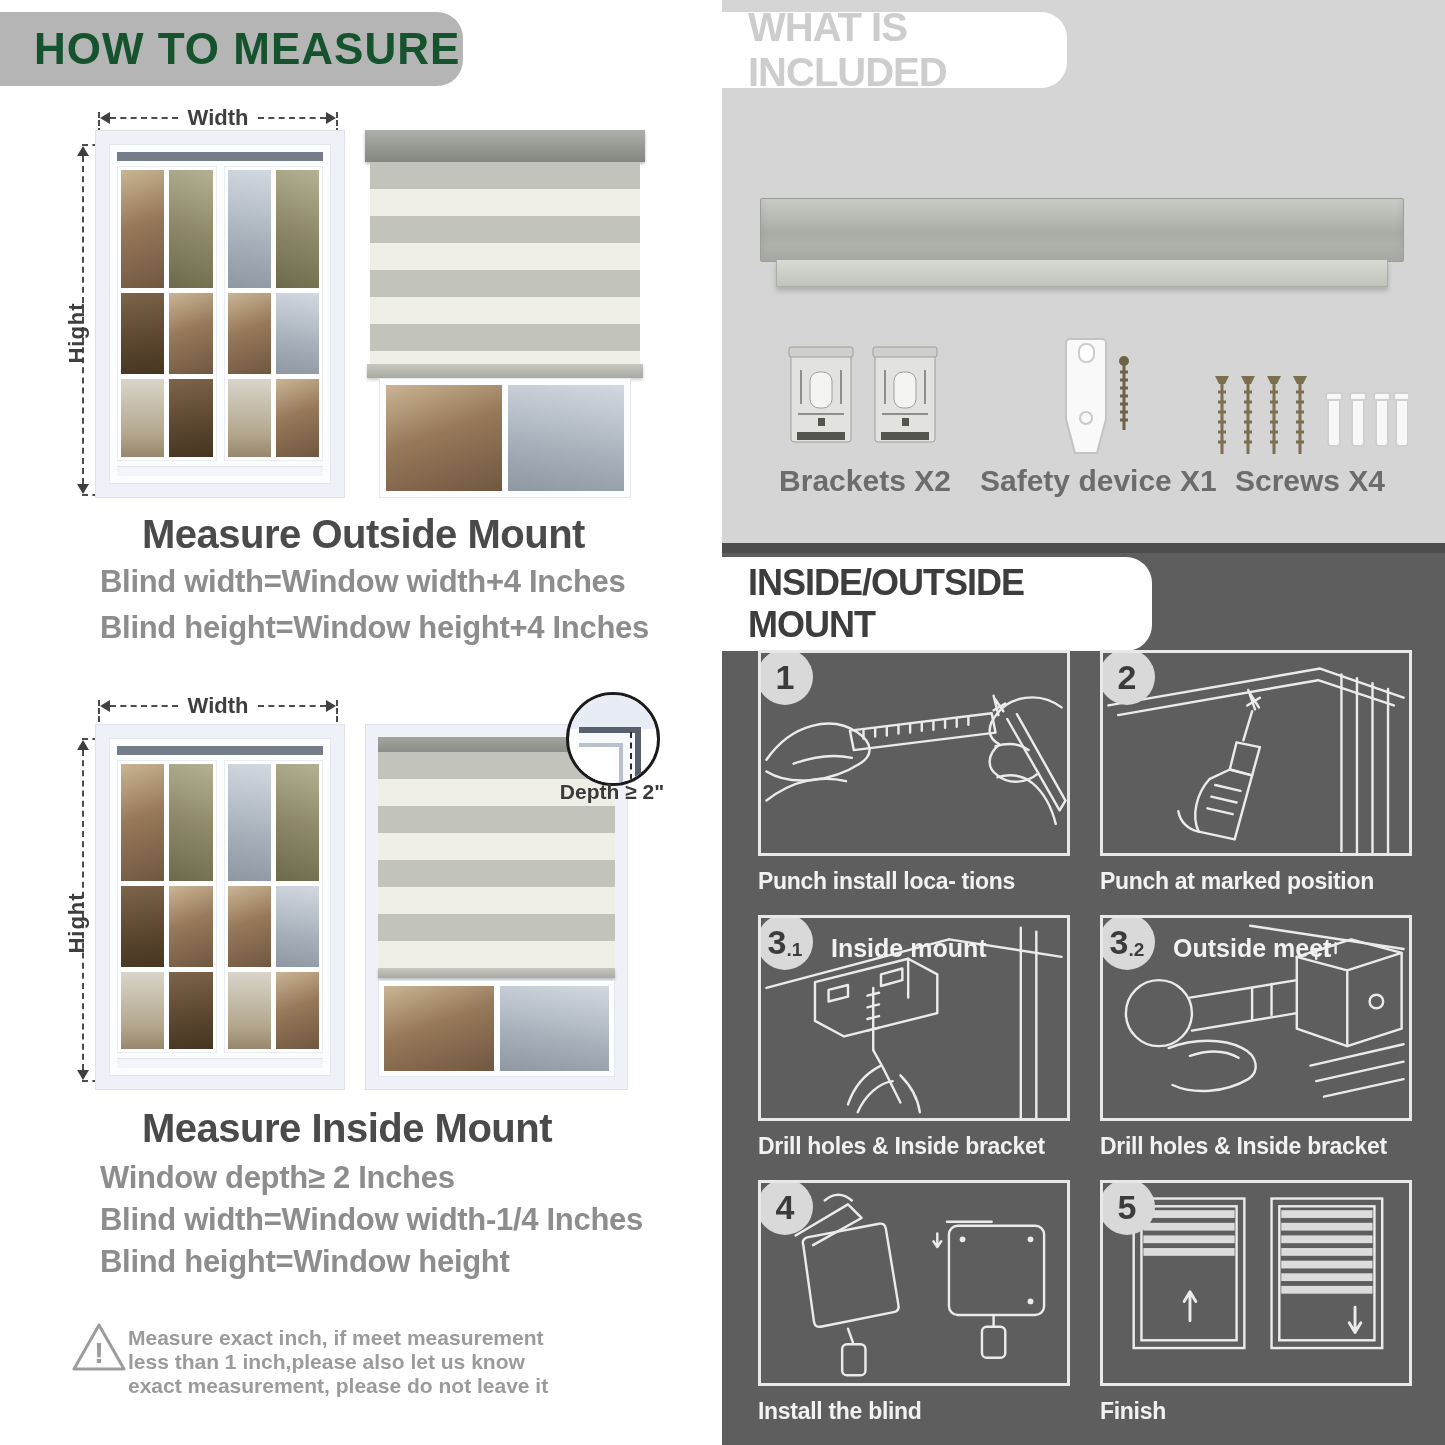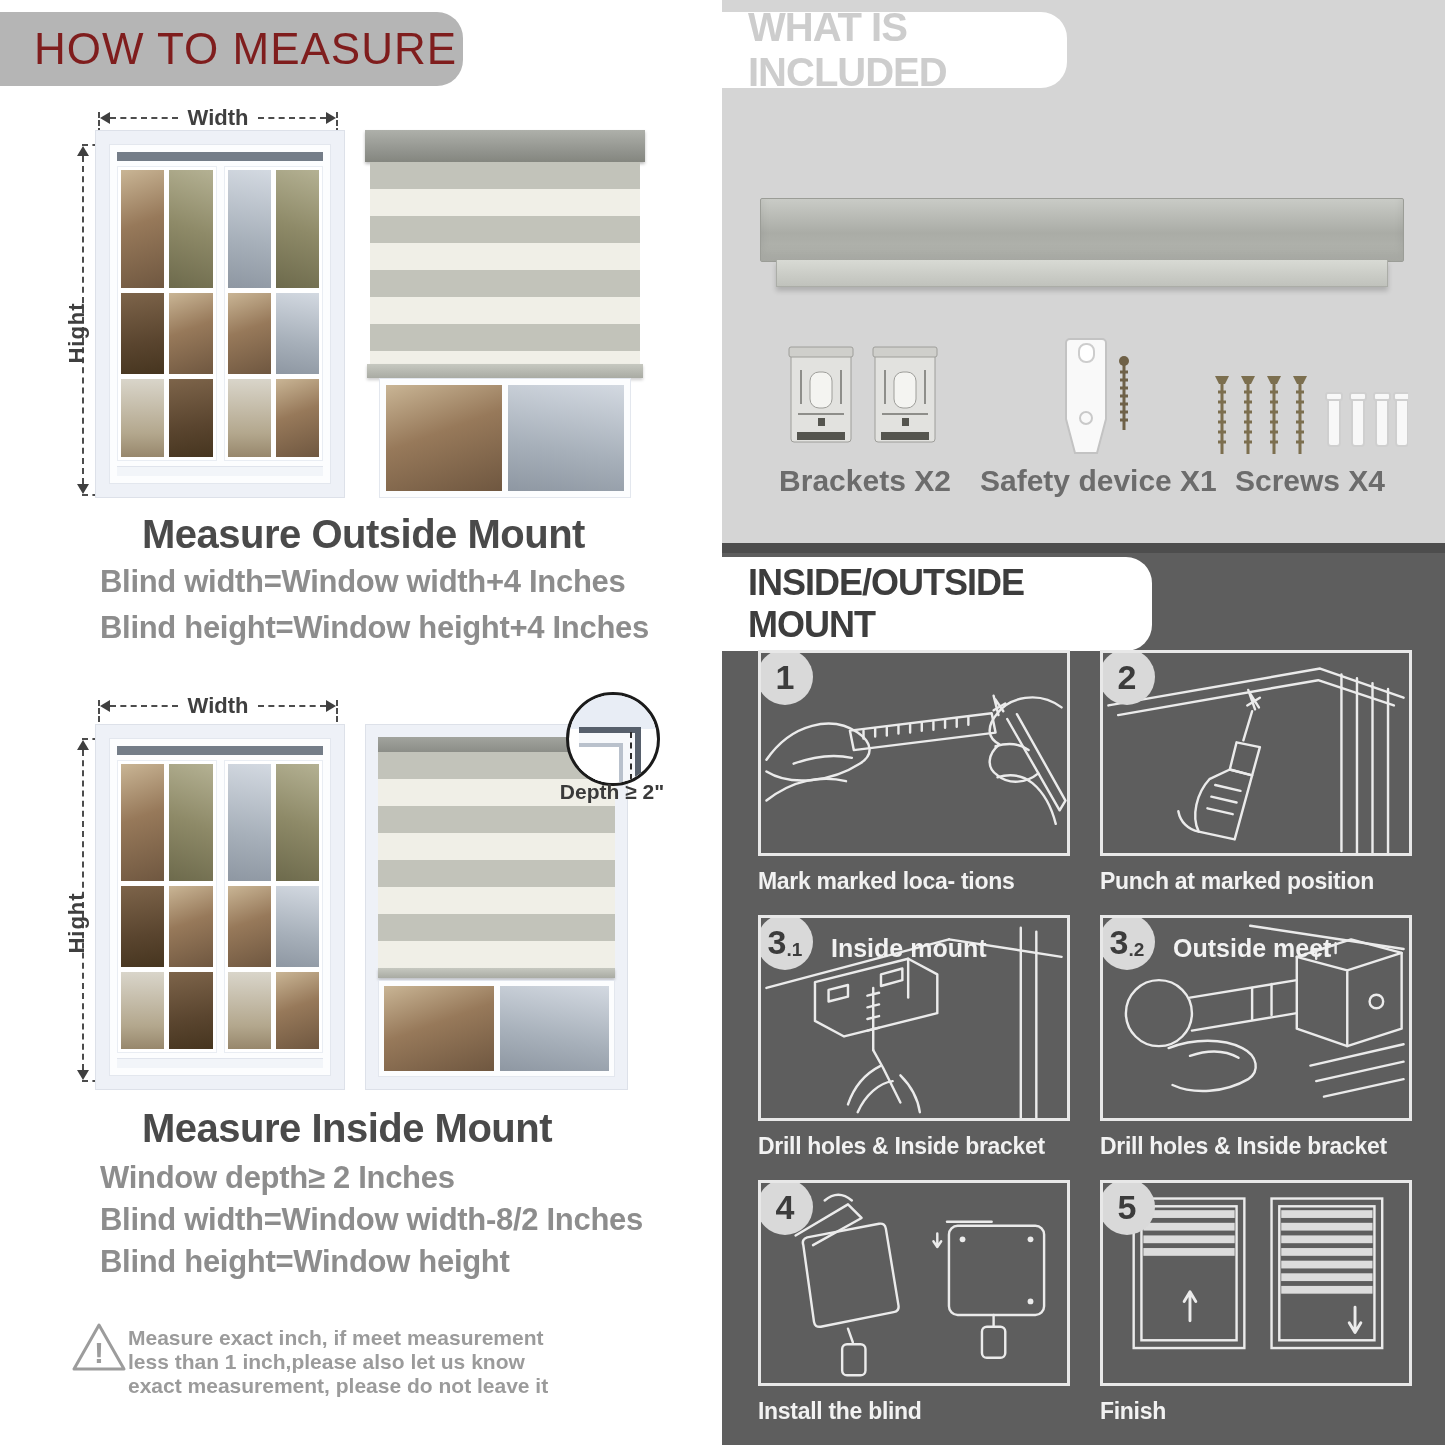--- a/index.html
+++ b/index.html
@@ -4,21 +4,21 @@
 <style>
   html,body{margin:0;padding:0;background:#fff;}
   .page{position:relative;width:1445px;height:1445px;background:#ffffff;overflow:hidden;
         font-family:"Liberation Sans",sans-serif;}
   .abs{position:absolute;}
 
   
   .h2m-bar{left:0;top:12px;width:463px;height:74px;background:#b5b5b5;
            border-radius:0 26px 26px 0;display:flex;align-items:center;padding-left:34px;
            box-sizing:border-box;}
-  .h2m-bar span{color:#7f1d1d;font-weight:normal;font-size:44px;letter-spacing:1px;}
+  .h2m-bar span{color:#14532d;font-weight:bold;font-size:44px;letter-spacing:1px;}
 
   .heading{font-weight:bold;font-size:40px;color:#4a4a4a;letter-spacing:-.5px;margin-left:42px;}
   .grayline{font-weight:bold;font-size:31px;color:#8d8d8d;letter-spacing:-.3px;white-space:nowrap;}
 
   
   .h-measure{display:flex;align-items:center;height:12px;}
   .h-measure .line{flex:1;border-top:2px dashed #4c4c4c;height:0;}
   .h-measure .lbl{font-weight:bold;font-size:22px;color:#3f3f3f;margin:0 10px;line-height:1;}
   .arr{width:0;height:0;border-style:solid;display:block;}
   .arr.left{border-width:6px 10px 6px 0;border-color:transparent #3f3f3f transparent transparent;}
@@ -240,21 +240,21 @@
   <div class="abs mag">
     <div class="m1"></div>
     <div class="m2"></div>
     <div class="m3"></div>
     <div class="m4"></div>
   </div>
   <div class="abs depth-lbl" style="left:556px;top:780px;width:112px;">Depth ≥ 2"</div>
 
   <div class="abs heading" style="left:100px;top:1106px;">Measure Inside Mount</div>
   <div class="abs grayline" style="left:100px;top:1160px;">Window depth≥ 2 Inches</div>
-  <div class="abs grayline" style="left:100px;top:1202px;">Blind width=Window width-8/2 Inches</div>
+  <div class="abs grayline" style="left:100px;top:1202px;">Blind width=Window width-1/4 Inches</div>
   <div class="abs grayline" style="left:100px;top:1244px;">Blind height=Window height</div>
 
   <div class="abs" style="left:70px;top:1320px;width:58px;height:54px;">
     <svg width="58" height="54" viewBox="0 0 58 54">
       <path d="M29 5 L54 49 L4 49 Z" fill="none" stroke="#9c9c9c" stroke-width="3" stroke-linejoin="round"></path>
     </svg>
     <span class="warn-mark" style="position:absolute;left:24px;top:16px;">!</span>
   </div>
   <div class="abs warn-text" style="left:128px;top:1326px;">Measure exact inch, if meet measurement less than 1 inch,please also let us know exact measurement, please do not leave it</div>
 
@@ -353,21 +353,21 @@
         <path d="M240,96 C254,92 266,94 274,100"></path>
         <path d="M242,128 C256,124 268,126 278,134 C290,144 298,160 302,176"></path>
         <path d="M252,68 L306,162 M262,63 L312,152 M306,162 L312,152"></path>
       </g>
     </svg>
     <div class="badge">
       <span class="n">1</span>
       <span class="s"></span>
     </div>
   </div>
-  <div class="abs caption" style="left:758px;top:868px;">Mark marked loca- tions</div>
+  <div class="abs caption" style="left:758px;top:868px;">Punch install loca- tions</div>
 
   <div class="abs step-panel" style="left:1100px;top:650px;">
     <svg width="306" height="200" viewBox="0 0 312 206">
       <g fill="none" stroke="#ebebeb" stroke-width="2.5" stroke-linecap="round" stroke-linejoin="round">
         <path d="M4,54 L222,16 L308,46"></path>
         <path d="M14,64 L220,28 L298,54"></path>
         <path d="M244,22 v182 M260,26 v180 M276,31 v175 M292,37 v169"></path>
         <path d="M150,42 l9,14 M160,46 l-13,8 M148,38 l7,20"></path>
         <path d="M152,60 L143,90"></path>
         <path d="M136,92 L160,97 L152,126 L129,120 Z"></path>

